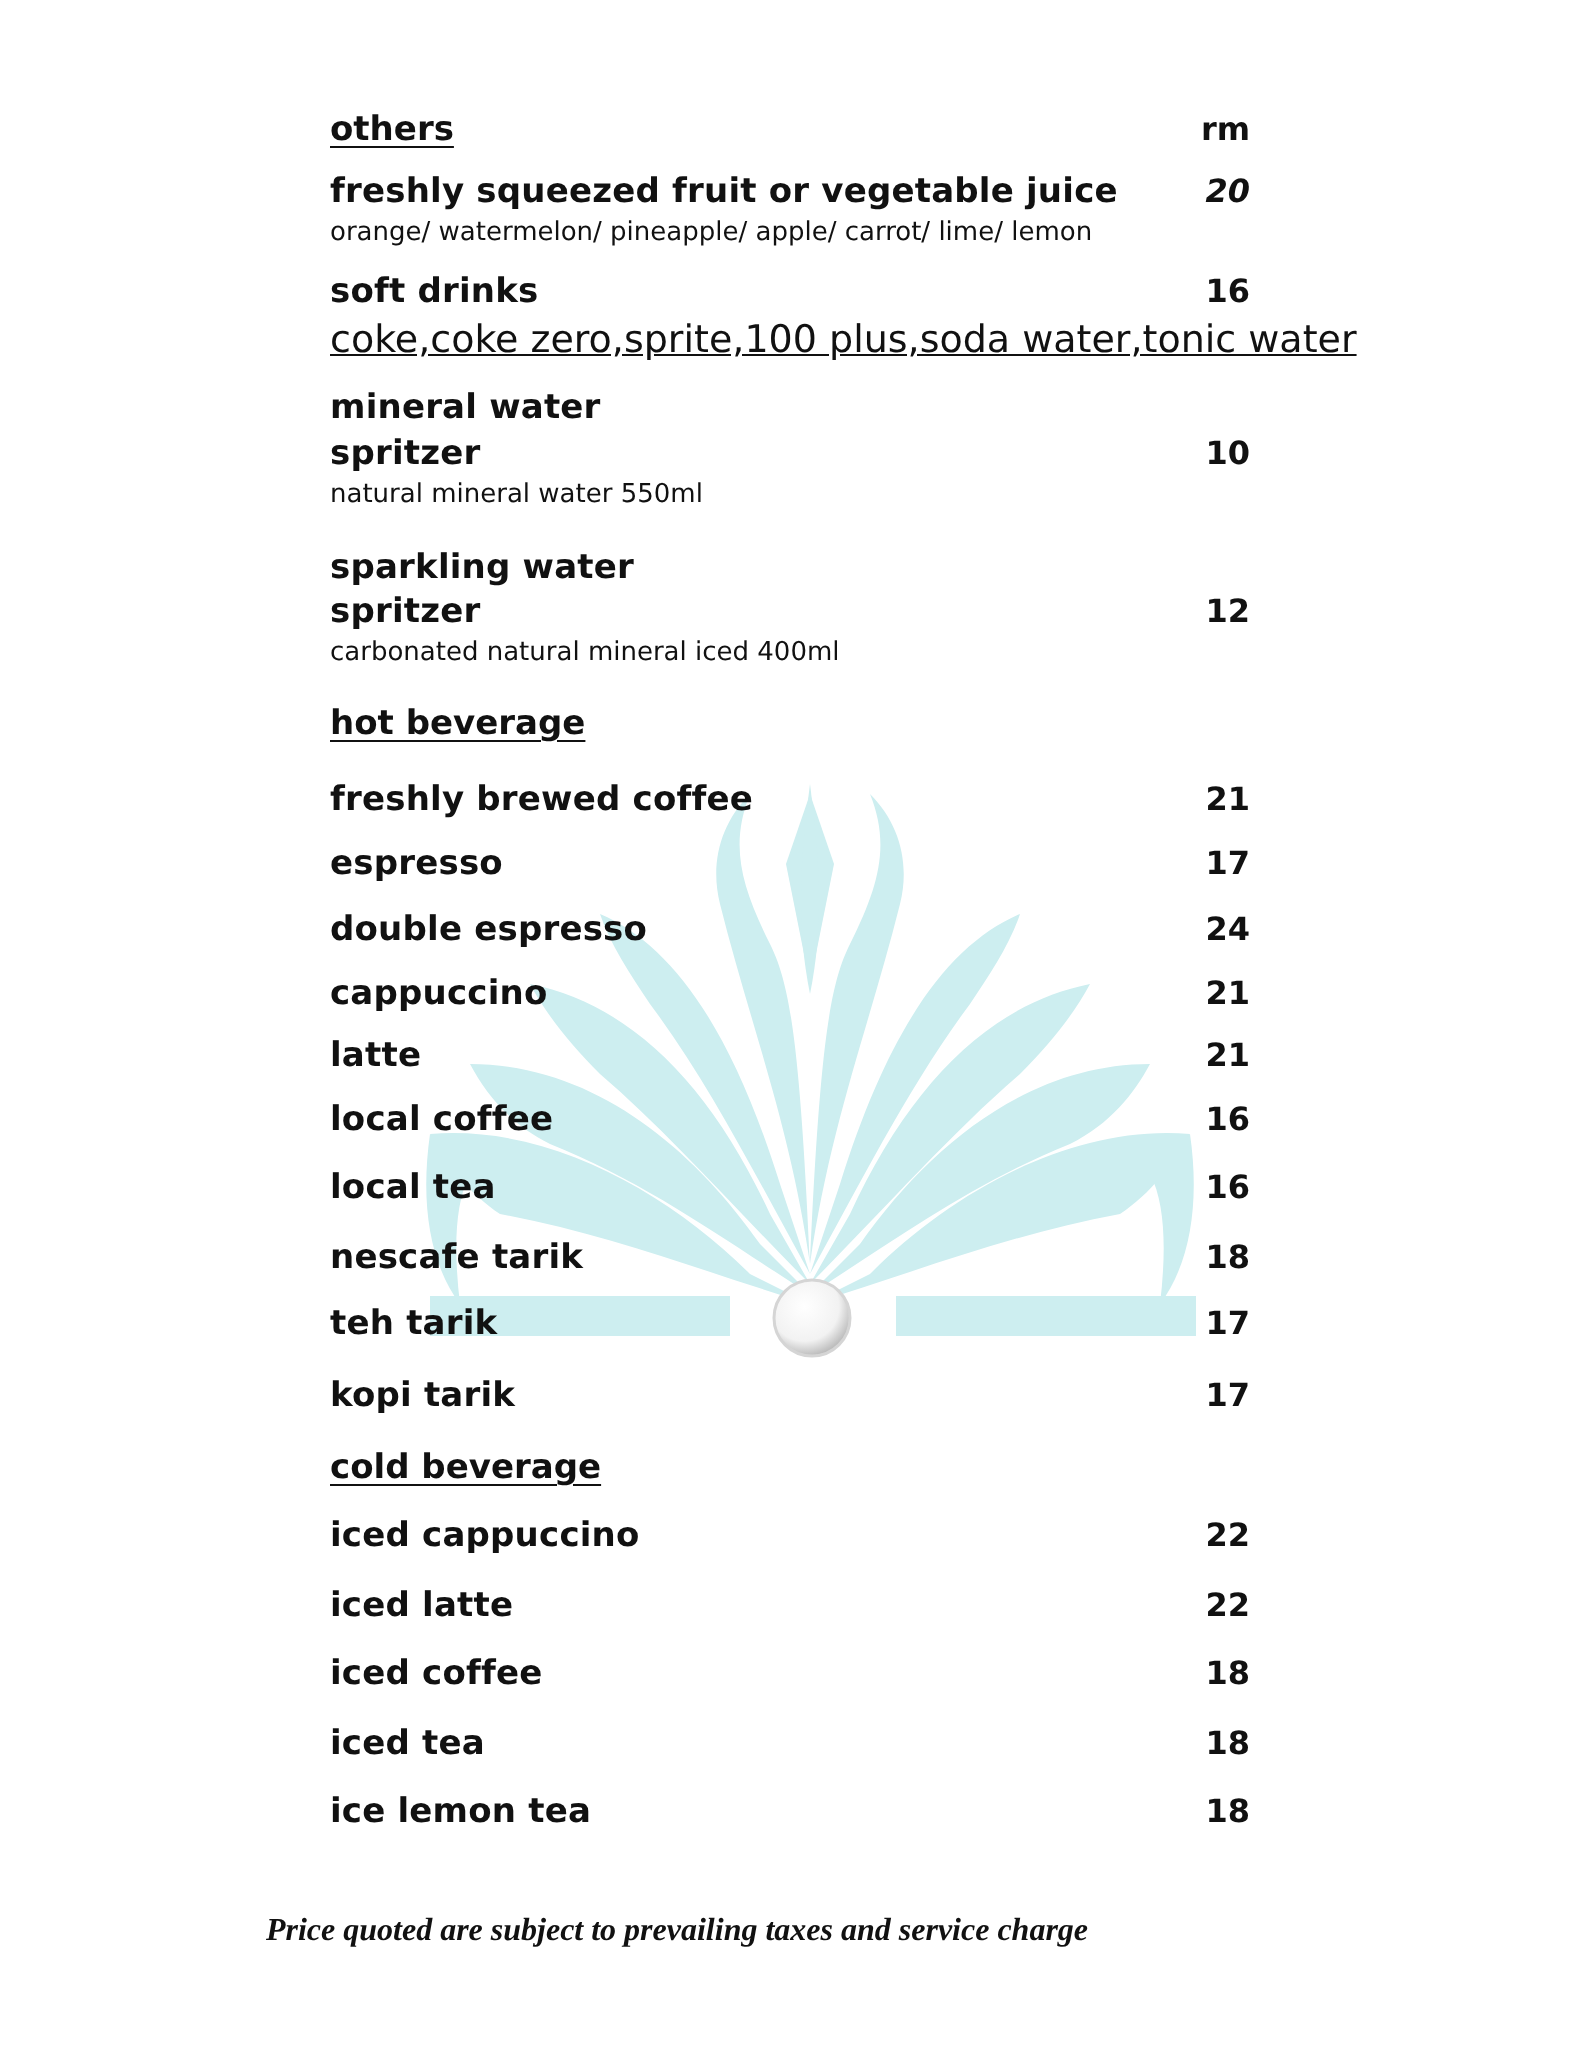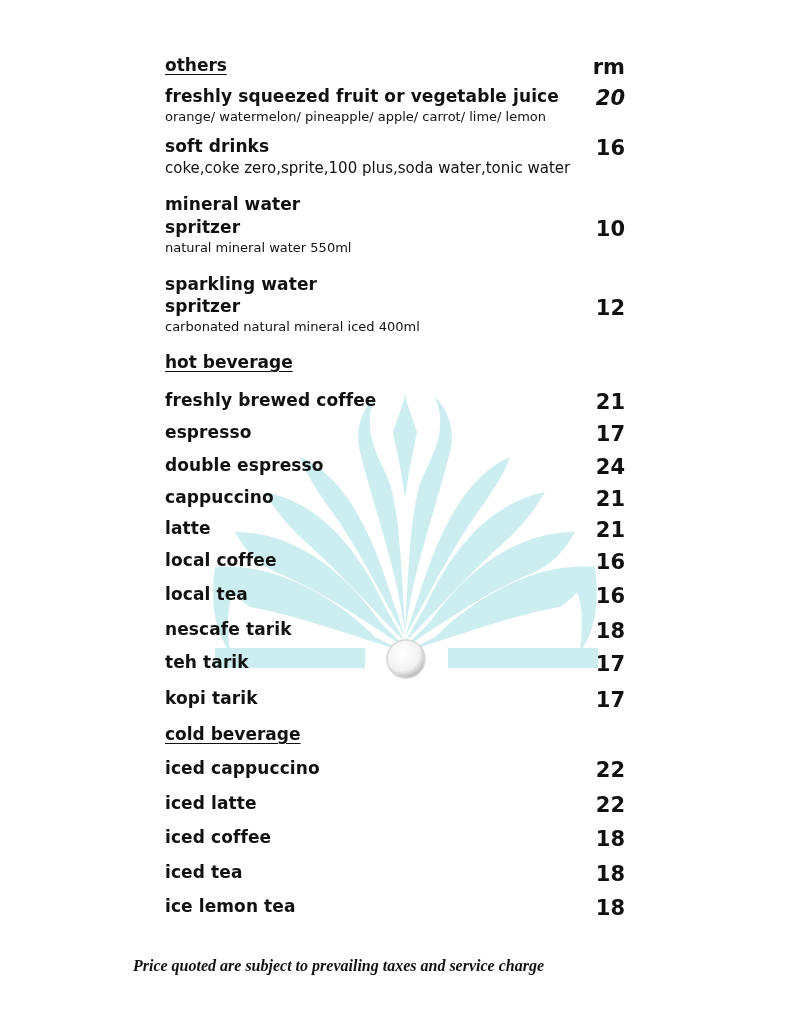--- a/index.html
+++ b/index.html
@@ -1,25 +1,25 @@
 <!DOCTYPE html>
 <html><head>
   <meta charset="utf-8">
   <style>
     html, body { margin: 0; padding: 0; background: #ffffff; }
     body { width: 791px; height: 1024px; position: relative; overflow: hidden;
            font-family: "DejaVu Sans", sans-serif; color: #111; }
     .watermark { position: absolute; left: 205px; top: 392px; width: 400px; height: 290px; z-index: 0; }
     .content { position: absolute; left: 165px; top: 0; width: 460px; height: 1024px; z-index: 1; }
     .abs { position: absolute; left: 0; white-space: nowrap; }
-    .price { position: absolute; right: 0; width: 60px; text-align: right; font-weight: bold; font-size: 21px; }
+    .price { position: absolute; right: 0; width: 60px; text-align: right; font-weight: bold; font-size: 16px; }
     .item-name { font-weight: bold; font-size: 17px; letter-spacing: 0.1px; }
     .heading { font-weight: bold; font-size: 17px; text-decoration: underline; text-underline-offset: 3px; text-align: center; }
     .desc { font-size: 13px; font-weight: normal; }
-    .desc.large { font-size: 15px; }
+    .desc.large { font-size: 19px; text-decoration: underline; }
     .footer { position: absolute; left: 0; width: 677px; top: 957px; text-align: center;
               font-family: "Liberation Serif", serif; font-style: italic; font-weight: bold; font-size: 16px; }
   </style>
 </head>
 <body>
 
 <svg class="watermark" viewBox="0 0 400 290" xmlns="http://www.w3.org/2000/svg">
   <g fill="#cdeef0">
 
     <path d="M200 5 L188 40 L200 100 L212 40 Z"></path>

